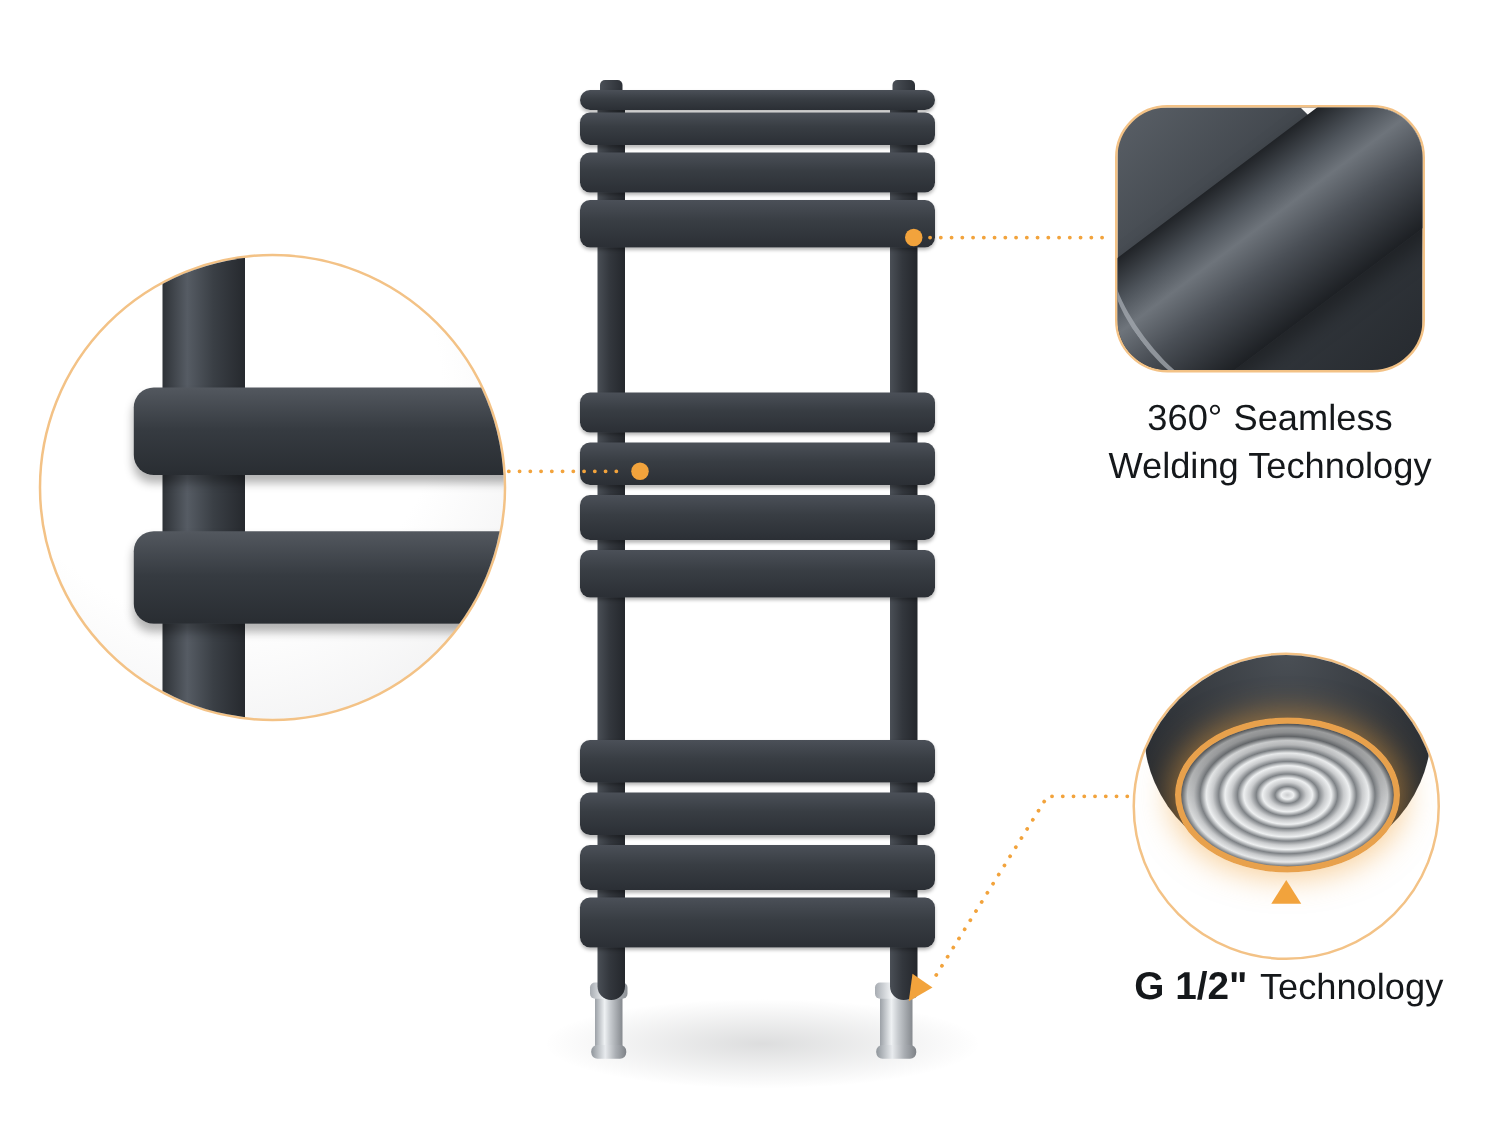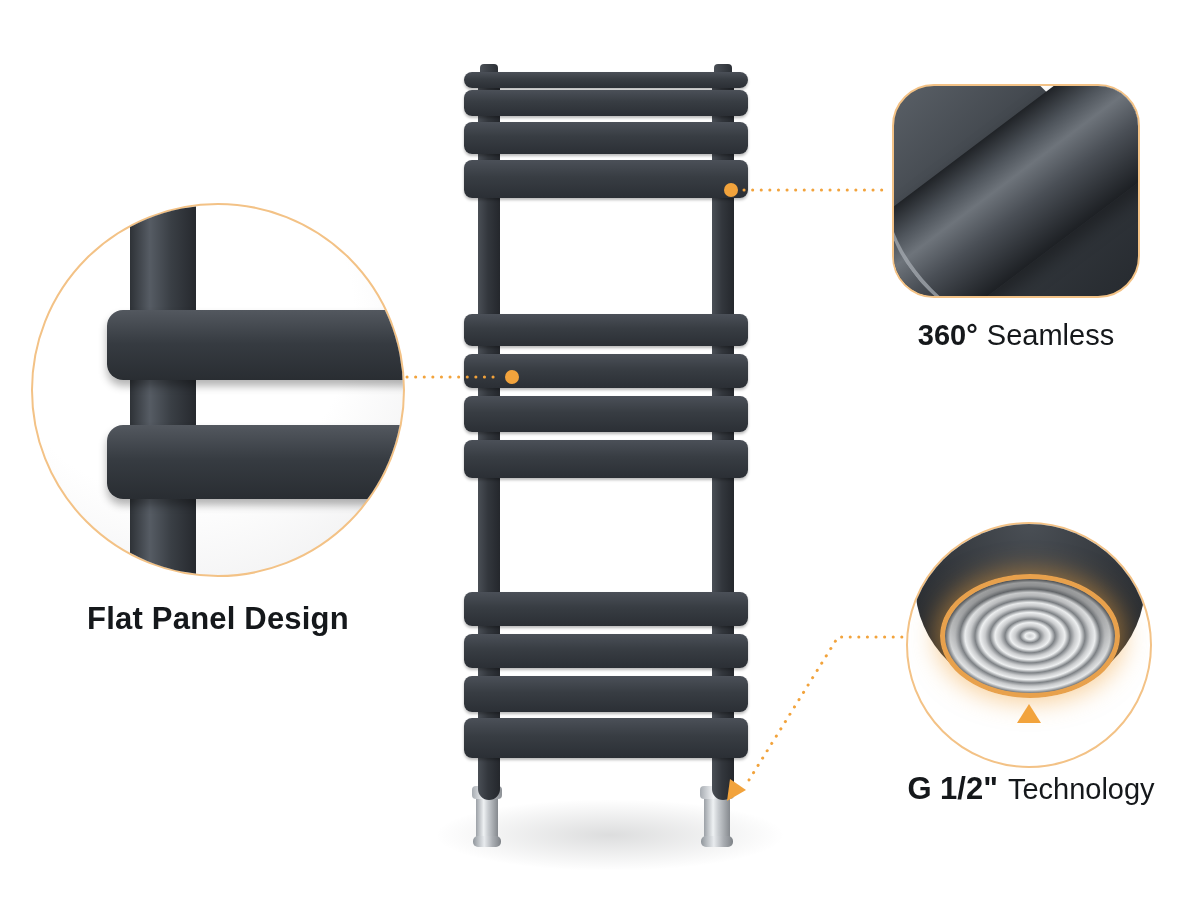--- a/index.html
+++ b/index.html
@@ -84,21 +84,21 @@
     box-shadow:0 10px 18px rgba(0,0,0,0.35);
   }
   .weld-seam {
     position:absolute; left:58px; top:2px; width:46px; height:124px; border-radius:50%;
     border-left:4px solid rgba(165,171,178,0.75); box-sizing:border-box;
   }
   .label-weld {
     position:absolute; left:835px; top:316px; width:362px; text-align:center;
     font-size:29px; line-height:38px; font-weight:400; color:var(--text_primary);
   }
-  .w-bold { font-weight:700; margin-right:9px; }
+  .w-bold { font-weight:400; margin-right:9px; }
 
   
   .circle-conn {
     position:absolute; left:906px; top:522px; width:246px; height:246px; border-radius:50%;
     border:2px solid var(--callout_border); box-sizing:border-box; overflow:hidden; background:#ffffff;
   }
   .conn-body {
     position:absolute; left:7px; top:-50px; width:230px; height:220px; border-radius:50%;
     background:radial-gradient(circle at 50% 22%, #4a4f55 0%, #33373c 48%, #1f2226 100%);
   }
@@ -151,30 +151,30 @@
     <div class="panel" style="top:570px;height:34px;"></div>
     <div class="panel" style="top:612px;height:36px;"></div>
     <div class="panel" style="top:654px;height:40px;"></div>
   </div>
 
   <div class="callout circle-left">
     <div class="zoom-tube"></div>
     <div class="zoom-bar b1"></div>
     <div class="zoom-bar b2"></div>
   </div>
-  <div class="label-flat">Flat Panel Design</div>
 
   <div class="callout square-weld">
     <div class="sliver"></div>
     <div class="weld-tube">
       <div class="weld-seam"></div>
     </div>
   </div>
   <div class="label-weld">
     <span class="w-bold">360°</span><span>Seamless</span>
+    <div>Welding Technology</div>
   </div>
 
   <div class="callout circle-conn">
     <div class="conn-body"></div>
     <div class="conn-open"></div>
     <div class="conn-arrow"></div>
   </div>
   <div class="label-conn">
     <span class="c-bold">G 1/2"</span><span>Technology</span>
   </div>

